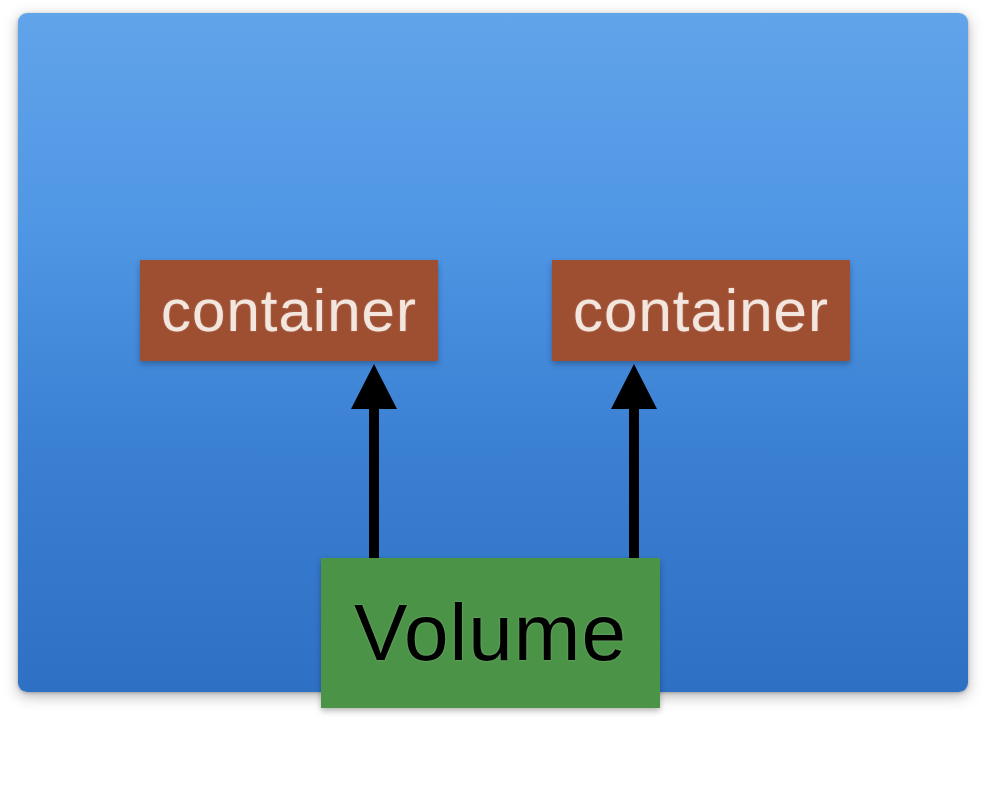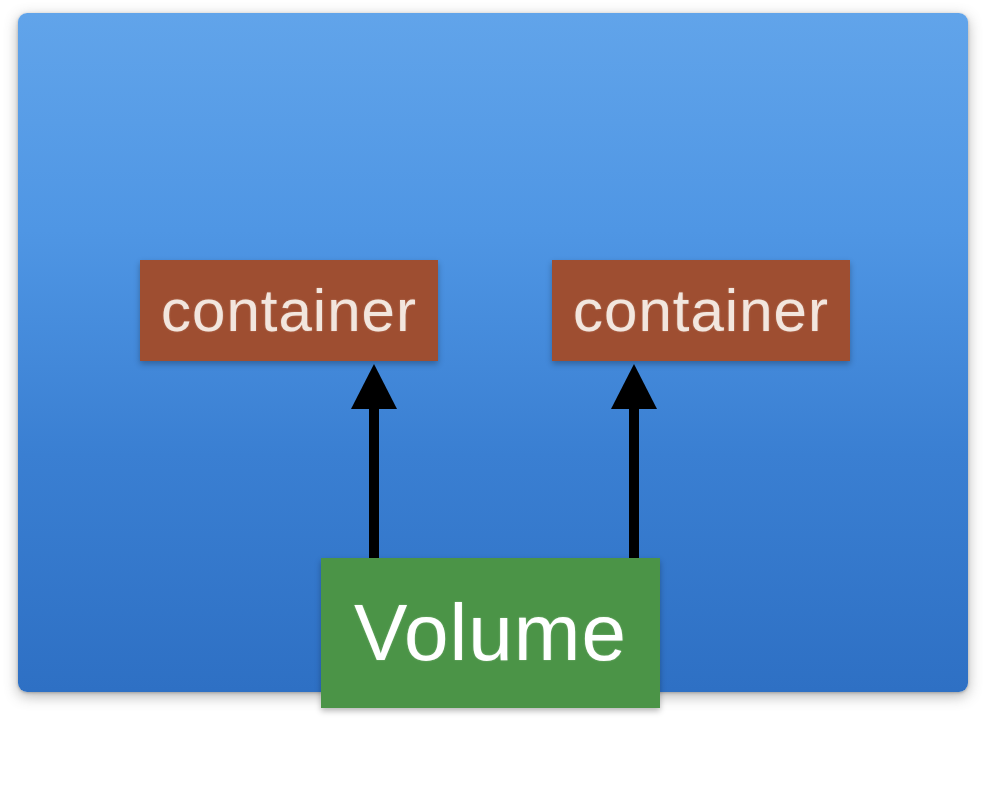--- a/index.html
+++ b/index.html
@@ -43,21 +43,21 @@
     text-shadow: 0 0 2px rgba(255, 240, 230, 0.35);
   }
   .node-container-left  { left: 122px; top: 247px; }
   .node-container-right { left: 534px; top: 247px; }
   .node-volume {
     left: 303px;
     top: 545px;
     width: 339px;
     height: 150px;
     background: #4b9447;
-    color: #ffffff;
+    color: #000000;
     font-size: 80px;
     text-shadow: 0 0 2px rgba(245, 255, 245, 0.35);
   }
   .arrow {
     position: absolute;
   }
   .arrow-shaft {
     position: absolute;
     width: 10px;
     background: #000000;

